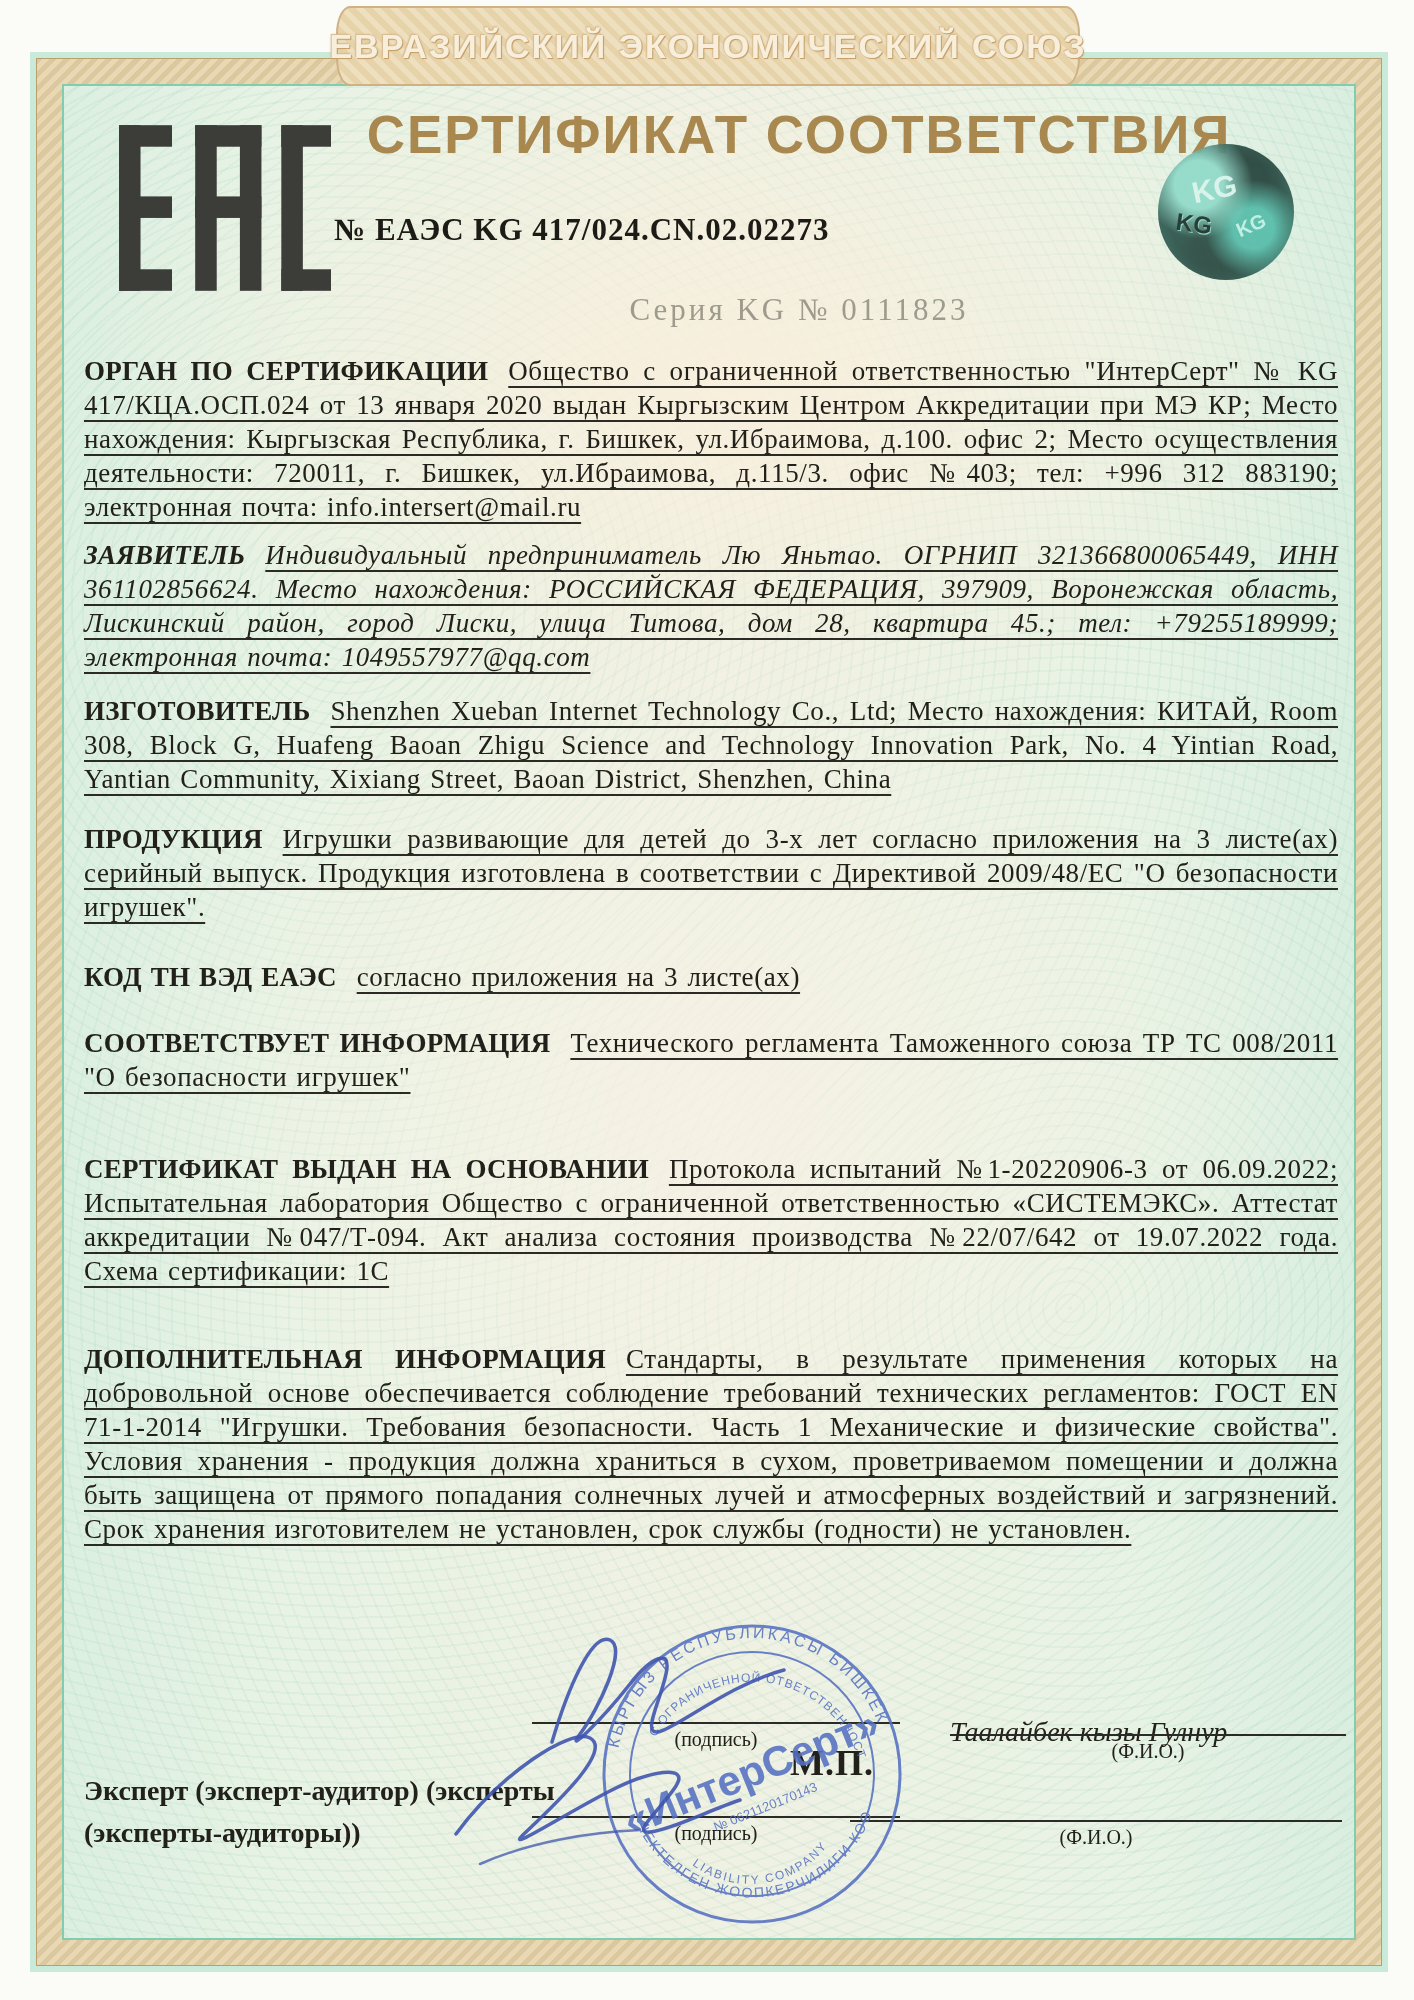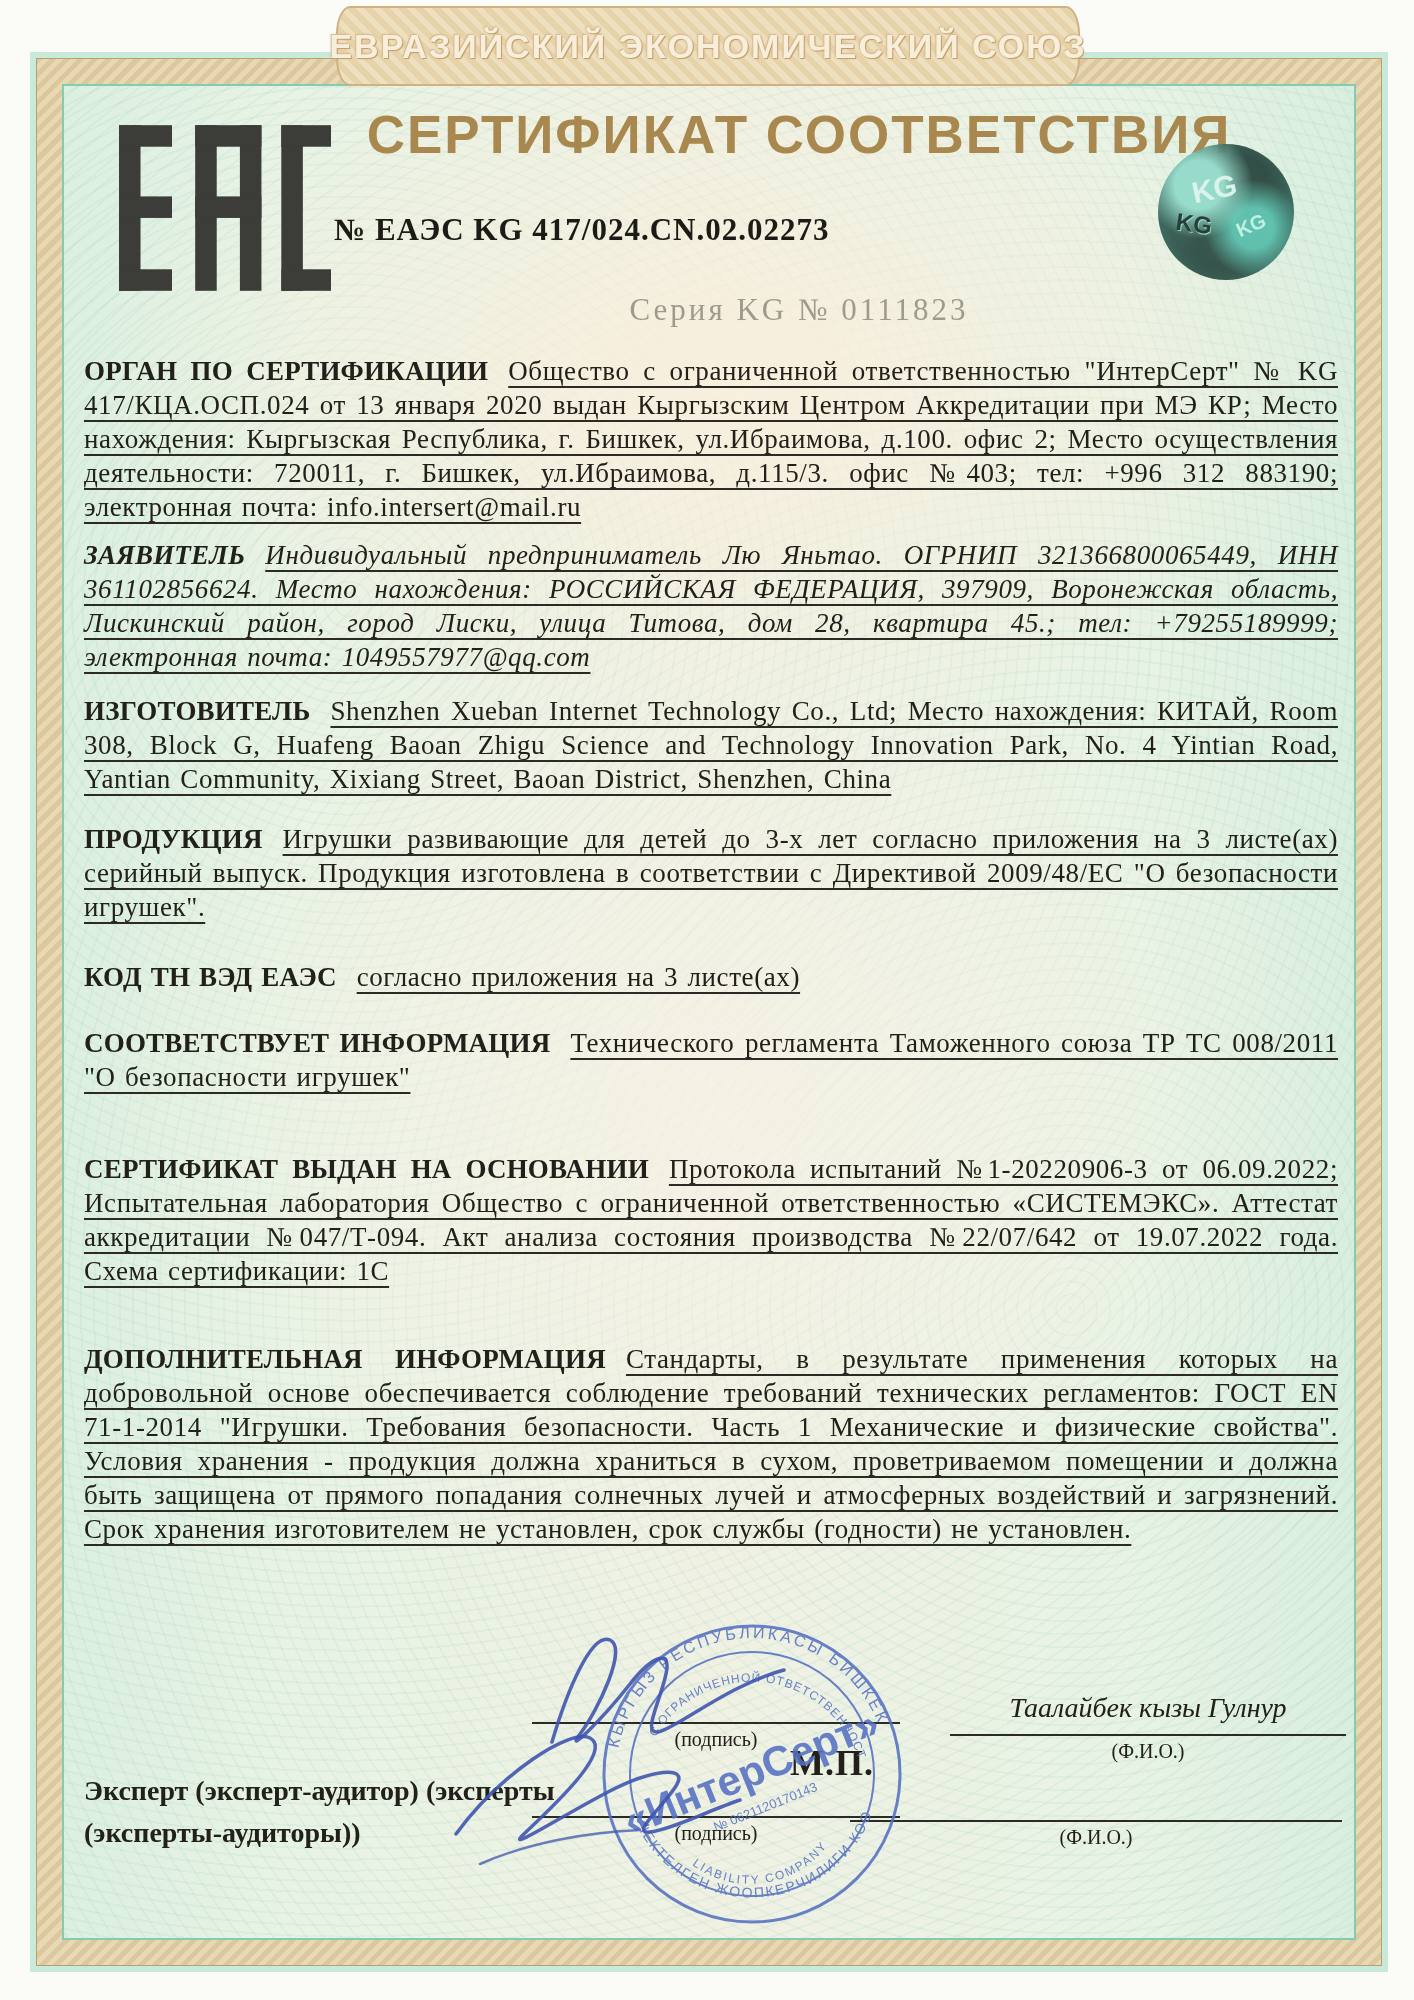--- a/index.html
+++ b/index.html
@@ -110,21 +110,21 @@
   .line{position:absolute;border-top:2px solid #2b2a26;}
   .l-sign1{left:468px;top:1636px;width:368px;}
   .l-sign2{left:468px;top:1730px;width:368px;}
   .l-fio1{left:886px;top:1648px;width:396px;}
   .l-fio2{left:786px;top:1734px;width:492px;}
   .cap{position:absolute;font-size:20px;text-align:center;color:#22201a;}
   .c-sign1{left:468px;top:1642px;width:368px;}
   .c-sign2{left:468px;top:1736px;width:368px;}
   .c-fio1{left:886px;top:1654px;width:396px;}
   .c-fio2{left:786px;top:1740px;width:492px;}
-  .fio-name{position:absolute;font-style:italic;font-size:28px;text-align:center;}
+  .fio-name{position:absolute;font-style:italic;font-size:28px;margin-top:24px;}
   .n1{left:886px;top:1606px;width:396px;}
   .n2{left:700px;top:1692px;width:578px;}
   .stamp{position:absolute;left:528px;top:1528px;opacity:.88;}
   .sig-ink{position:absolute;}
   .ink1{left:470px;top:1528px;}
   .ink2{left:376px;top:1628px;}
 </style>
 </head>
 <body>
 

